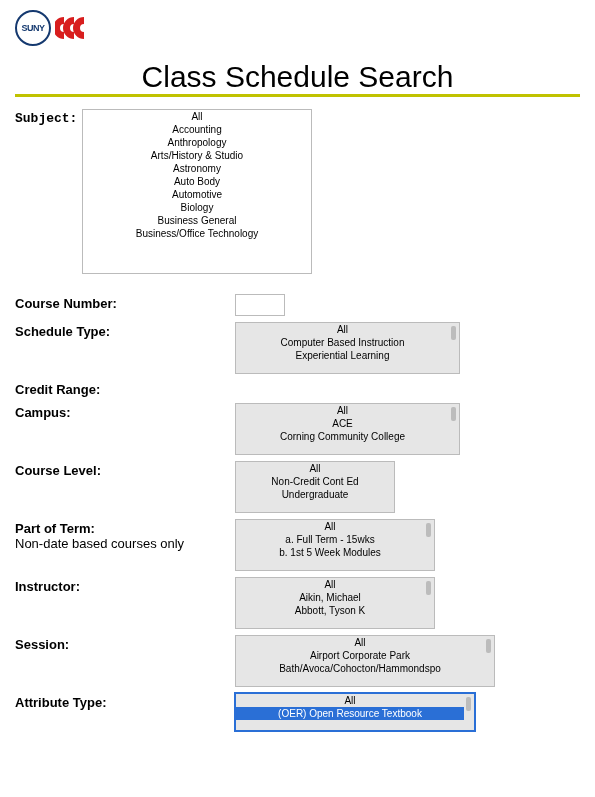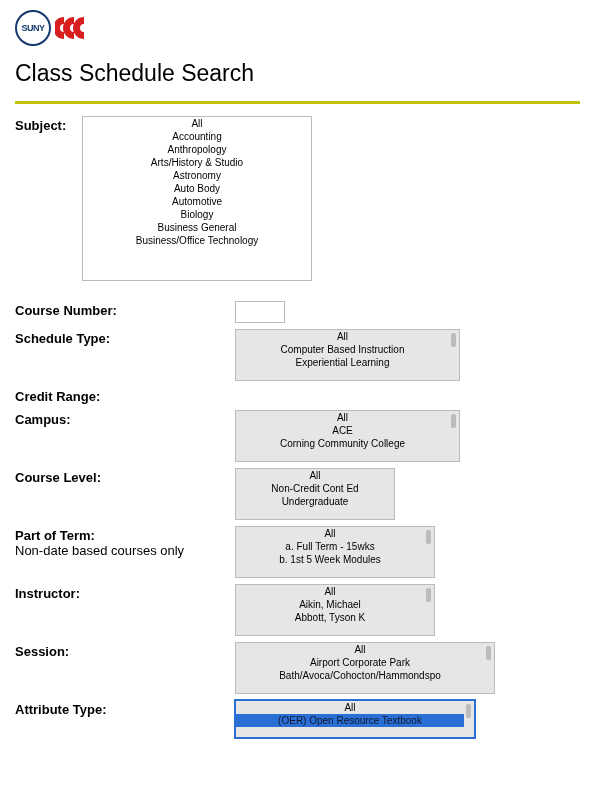--- a/index.html
+++ b/index.html
@@ -29,23 +29,24 @@
     display: flex;
     align-items: center;
     justify-content: center;
     font-size: 9px;
     font-weight: bold;
     color: #15396f;
     letter-spacing: -0.5px;
   }
   .ccc-logo svg { display:block; }
   h1.title {
-    font-size: 23px;
+    font-size: 30px;
     font-weight: normal;
-    margin: 6px 0 14px 0;
+    margin: 6px 0 0 0;
+    text-align: center;
   }
   .divider {
     height: 3px;
     background: #c0c200;
     margin-bottom: 12px;
   }
 
   .form-row {
     display: flex;
     align-items: flex-start;
@@ -81,21 +82,21 @@
   }
   .listbox .opt {
     padding: 1px 4px;
     white-space: nowrap;
     overflow: hidden;
     text-overflow: clip;
     cursor: default;
   }
   .listbox .opt.selected {
     background: #2a6fd6;
-    color: #0f172a;
+    color: #ffffff;
   }
   .listbox.focused {
     outline: 2px solid #2a6fd6;
     outline-offset: -1px;
   }
 
   
   .subject-list {
     width: 230px;
     height: 165px;
@@ -159,21 +160,21 @@
         <path d="M29 0 A11 11 0 0 0 29 22 L29 15 A4 4 0 0 1 29 7 Z" fill="#d81e1e"></path>
       </svg>
     </div>
   </div>
 
   <h1 class="title">Class Schedule Search</h1>
 
   <div class="divider"></div>
 
   <div class="form-row">
-    <div class="label-col" style="width:67px;">Subject:</div>
+    <div class="label-col" style="width:67px;font-family:Liberation Mono, monospace;">Subject:</div>
     <div class="field-col">
       <div class="listbox subject-list">
         <div class="opt">All</div>
         <div class="opt">Accounting</div>
         <div class="opt">Anthropology</div>
         <div class="opt">Arts/History &amp; Studio</div>
         <div class="opt">Astronomy</div>
         <div class="opt">Auto Body</div>
         <div class="opt">Automotive</div>
         <div class="opt">Biology</div>

